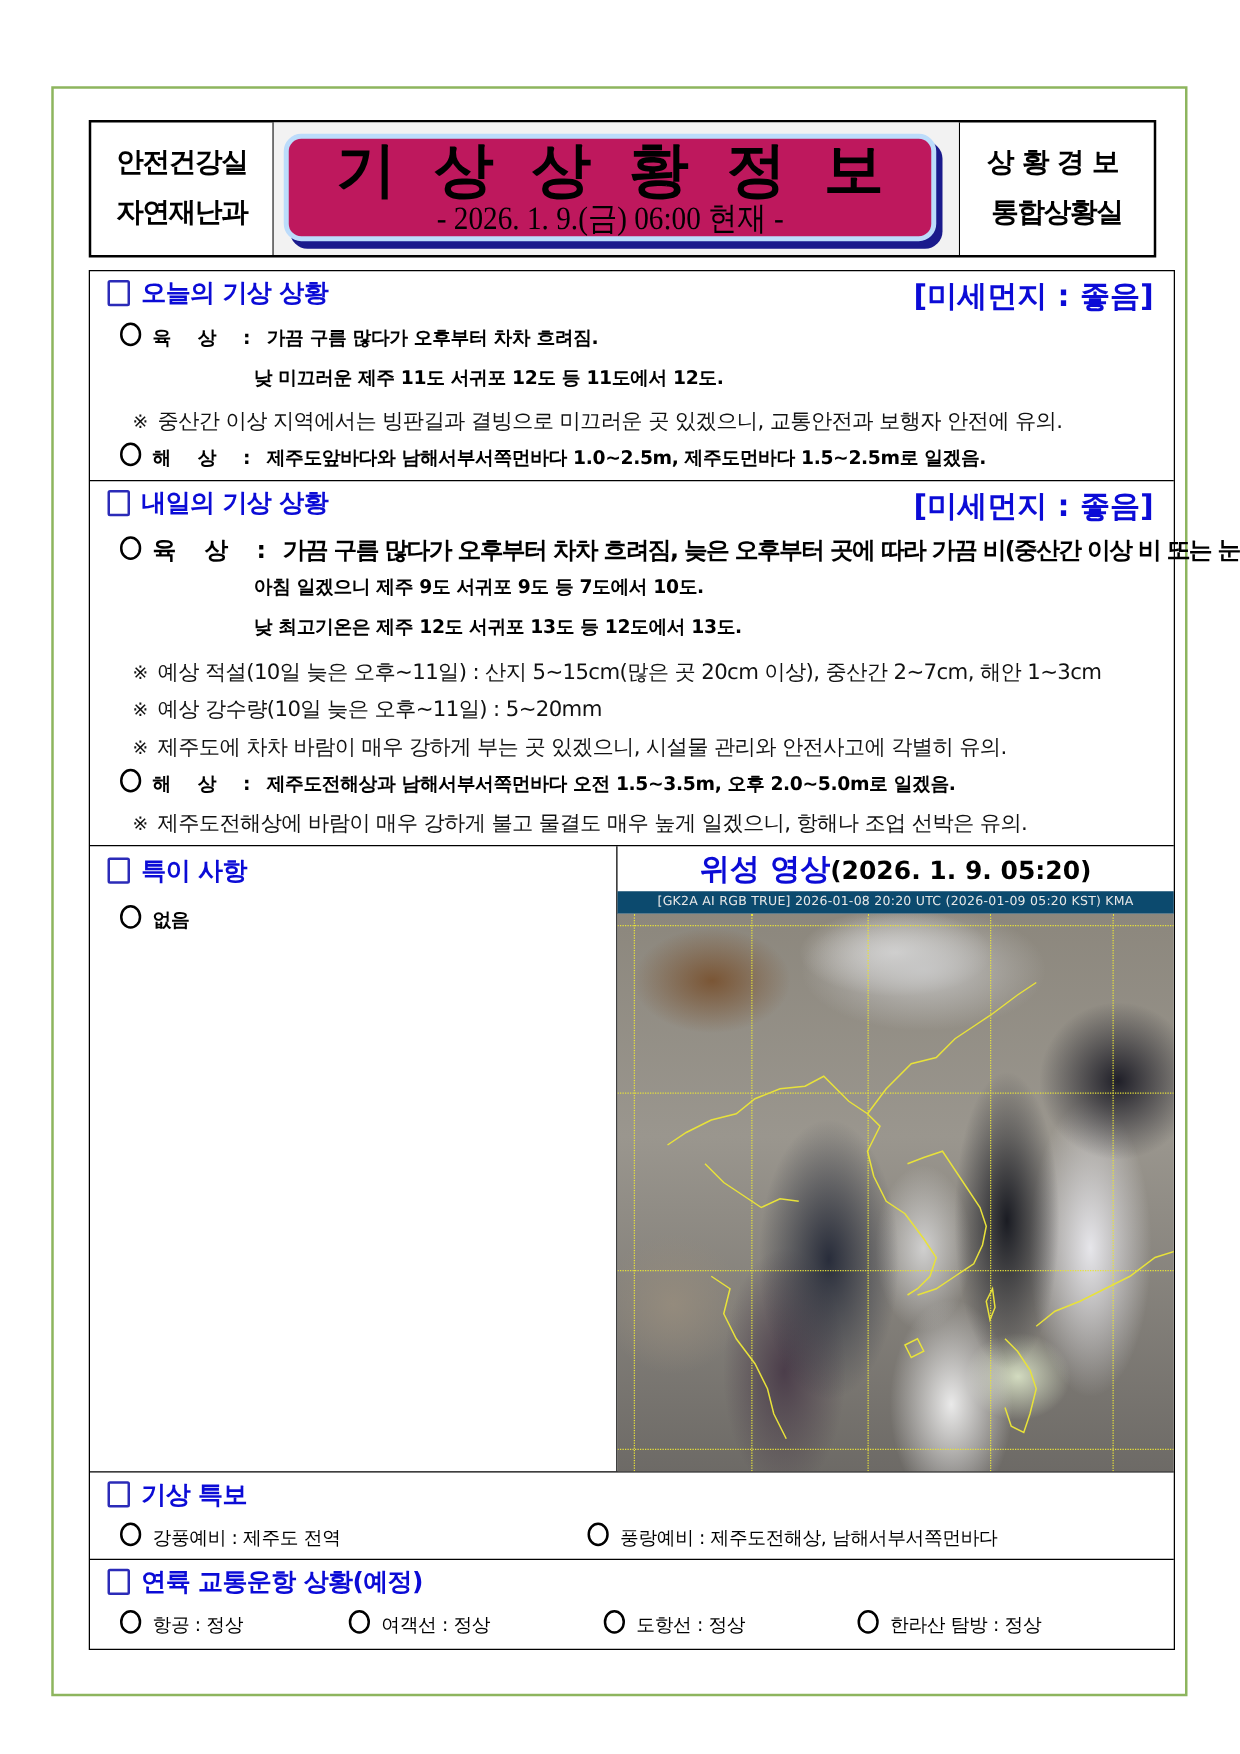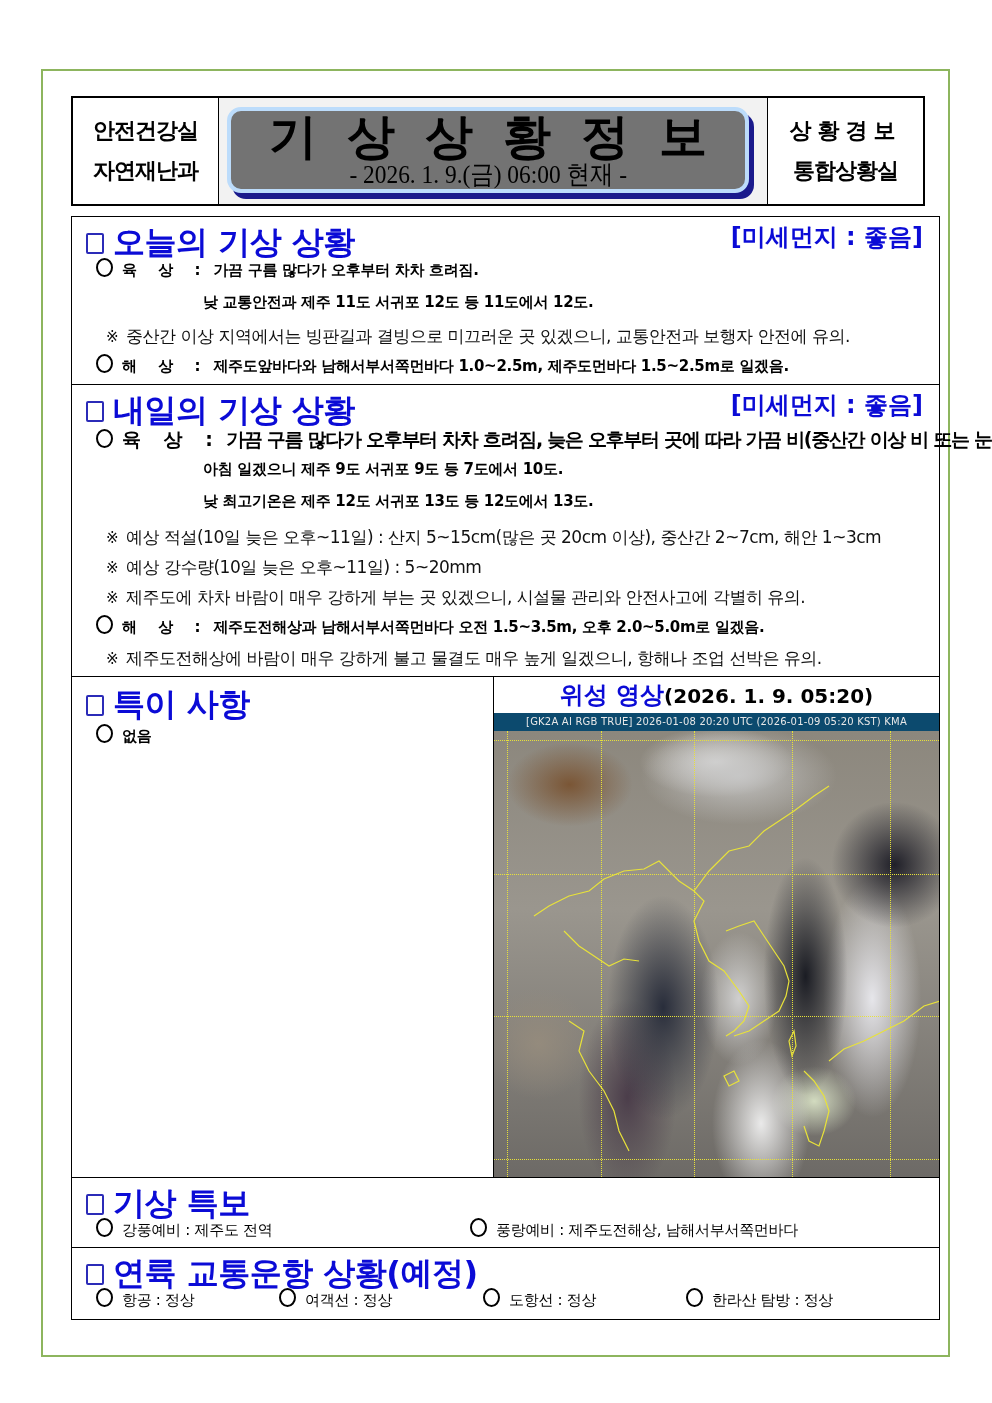--- a/index.html
+++ b/index.html
@@ -21,21 +21,21 @@
     font-weight: bold; font-size: 22px; line-height: 40px; letter-spacing: -1px;
   }
   .hdr-left { width: 146px; border-right: 1.5px solid #000; }
   .hdr-right { width: 156px; border-left: 1.5px solid #000; justify-content: center; }
   .hdr-right .spaced { letter-spacing: 6px; }
   .hdr-center {
     flex: 1; background: #f2f2f2; position: relative;
   }
   .title-box {
     position: absolute; left: 8px; top: 9px; width: 522px; height: 86px;
-    background: #737373; border: 4px solid #bcdcfb; border-radius: 14px;
+    background: #be185d; border: 4px solid #bcdcfb; border-radius: 14px;
     box-shadow: 5px 6px 0 #1a1a8c;
     display: flex; flex-direction: column; align-items: center; justify-content: center; text-align: right;
   }
   .title-main {
     font-family: "DejaVu Sans", sans-serif; font-weight: bold;
     font-size: 48px; line-height: 50px; letter-spacing: 30px; margin-left: 30px;
   }
   .title-sub {
     font-family: "Liberation Serif", serif; font-size: 26px; line-height: 28px;
     letter-spacing: 0px; transform: scaleX(0.9);
@@ -44,21 +44,21 @@
   
   .main {
     position: absolute; left: 71px; top: 216px; width: 869px; height: 1104px;
     border: 1.5px solid #000;
   }
   .row { position: absolute; left: 0; width: 100%; border-bottom: 1.5px solid #000; }
   .row.last { border-bottom: none; }
 
   .sec-head {
     position: absolute; left: 14px; display: flex; align-items: center;
-    color: #0b0bd6; font-weight: bold; font-size: 32px; letter-spacing: -0.5px;
+    color: #0b0bd6; font-weight: bold; font-size: 20px; letter-spacing: -0.5px;
   }
   .chk {
     width: 18px; height: 21px; border: 2px solid #2b2bb8; border-radius: 2px;
     margin-right: 9px; display: inline-block; background: #fff;
   }
   .dust {
     position: absolute; right: 16px; color: #0b0bd6; font-weight: bold; font-size: 24px;
     letter-spacing: 0px;
   }
   .line {
@@ -136,21 +136,21 @@
   <div class="row" style="top:0; height:168px;">
     <div class="sec-head" style="top:4px;">
       <span class="chk"></span>
       <span>오늘의 기상 상황</span>
     </div>
     <div class="dust" style="top:4px;">[미세먼지 : 좋음]</div>
 
     <div class="line bold" style="left:24px; top:41px;">
       <span class="circ"></span><span class="lbl">육 상 :</span> <span>가끔 구름 많다가 오후부터 차차 흐려짐.</span>
     </div>
-    <div class="line bold" style="left:131px; top:76px;">낮 교통안전과 제주 11도 서귀포 12도 등 11도에서 12도.</div>
+    <div class="line bold" style="left:131px; top:76px;">낮 미끄러운 제주 11도 서귀포 12도 등 11도에서 12도.</div>
     <div class="line note" style="left:34px; top:108px;">
       <span class="star">※</span><span>중산간 이상 지역에서는 빙판길과 결빙으로 미끄러운 곳 있겠으니, 교통안전과 보행자 안전에 유의.</span>
     </div>
     <div class="line bold" style="left:24px; top:137px;">
       <span class="circ"></span><span class="lbl">해 상 :</span> <span>제주도앞바다와 남해서부서쪽먼바다 1.0~2.5m, 제주도먼바다 1.5~2.5m로 일겠음.</span>
     </div>
   </div>
 
   <div class="row" style="top:168px; height:292px;">
     <div class="sec-head" style="top:4px;">

